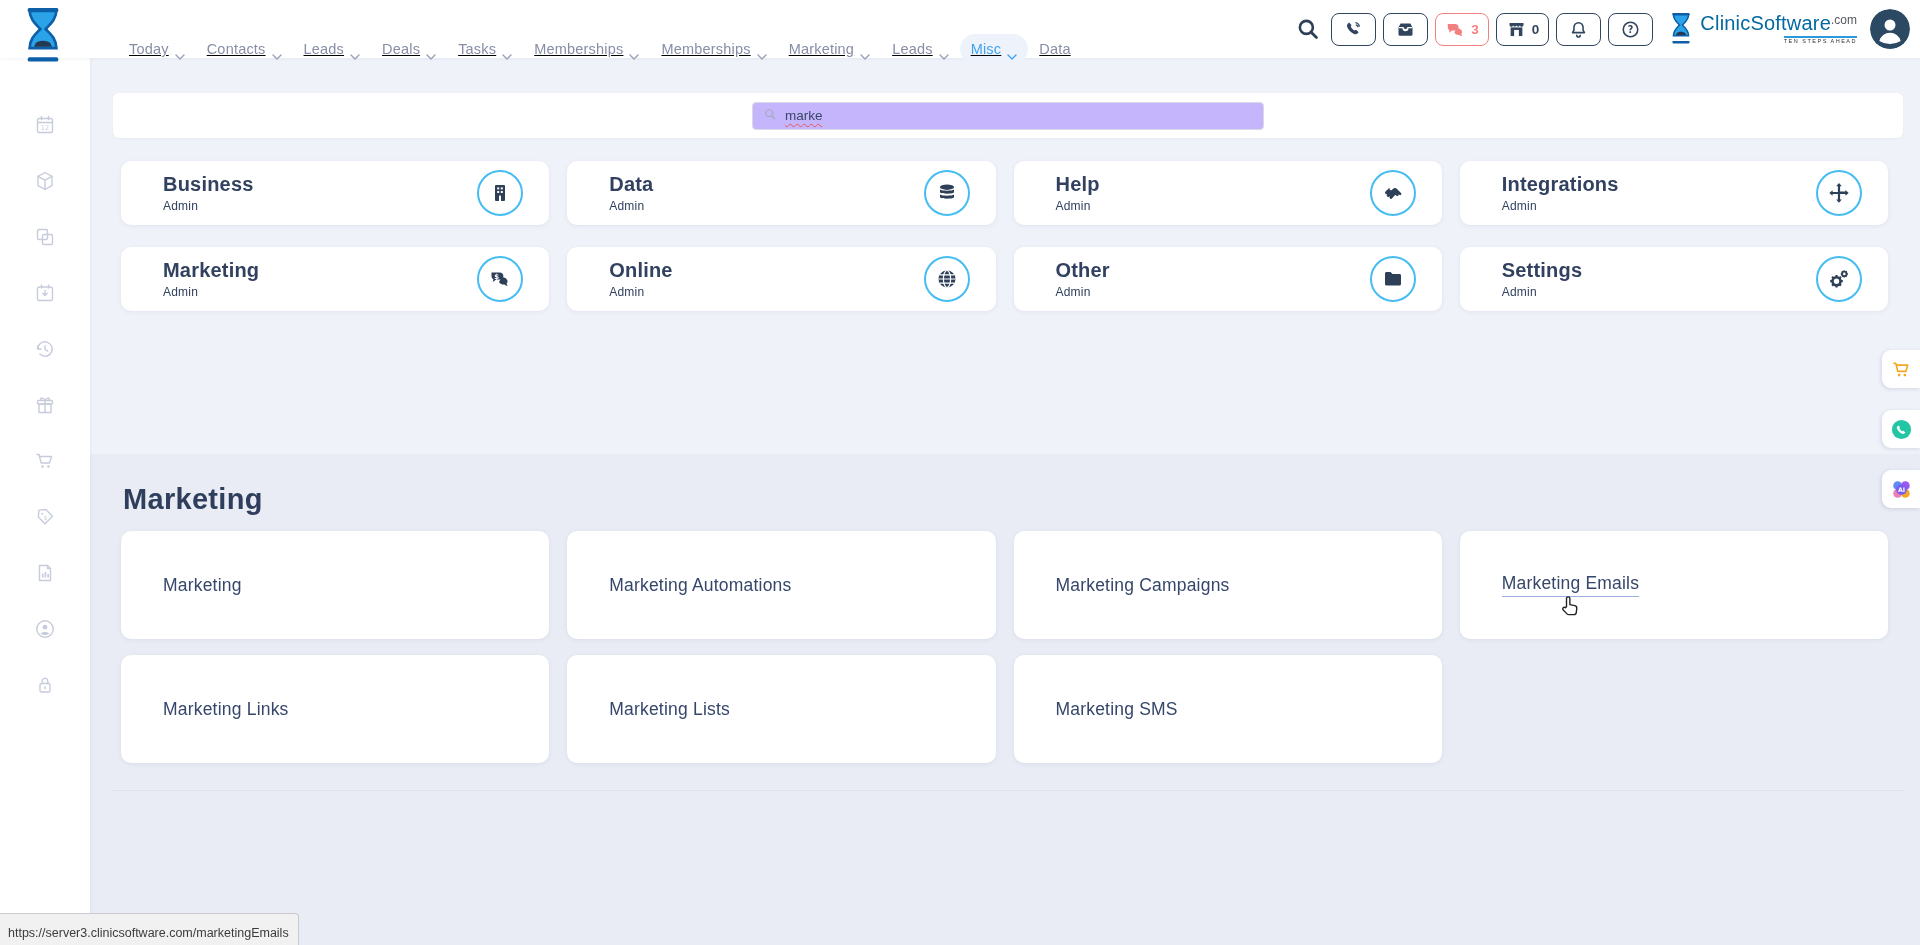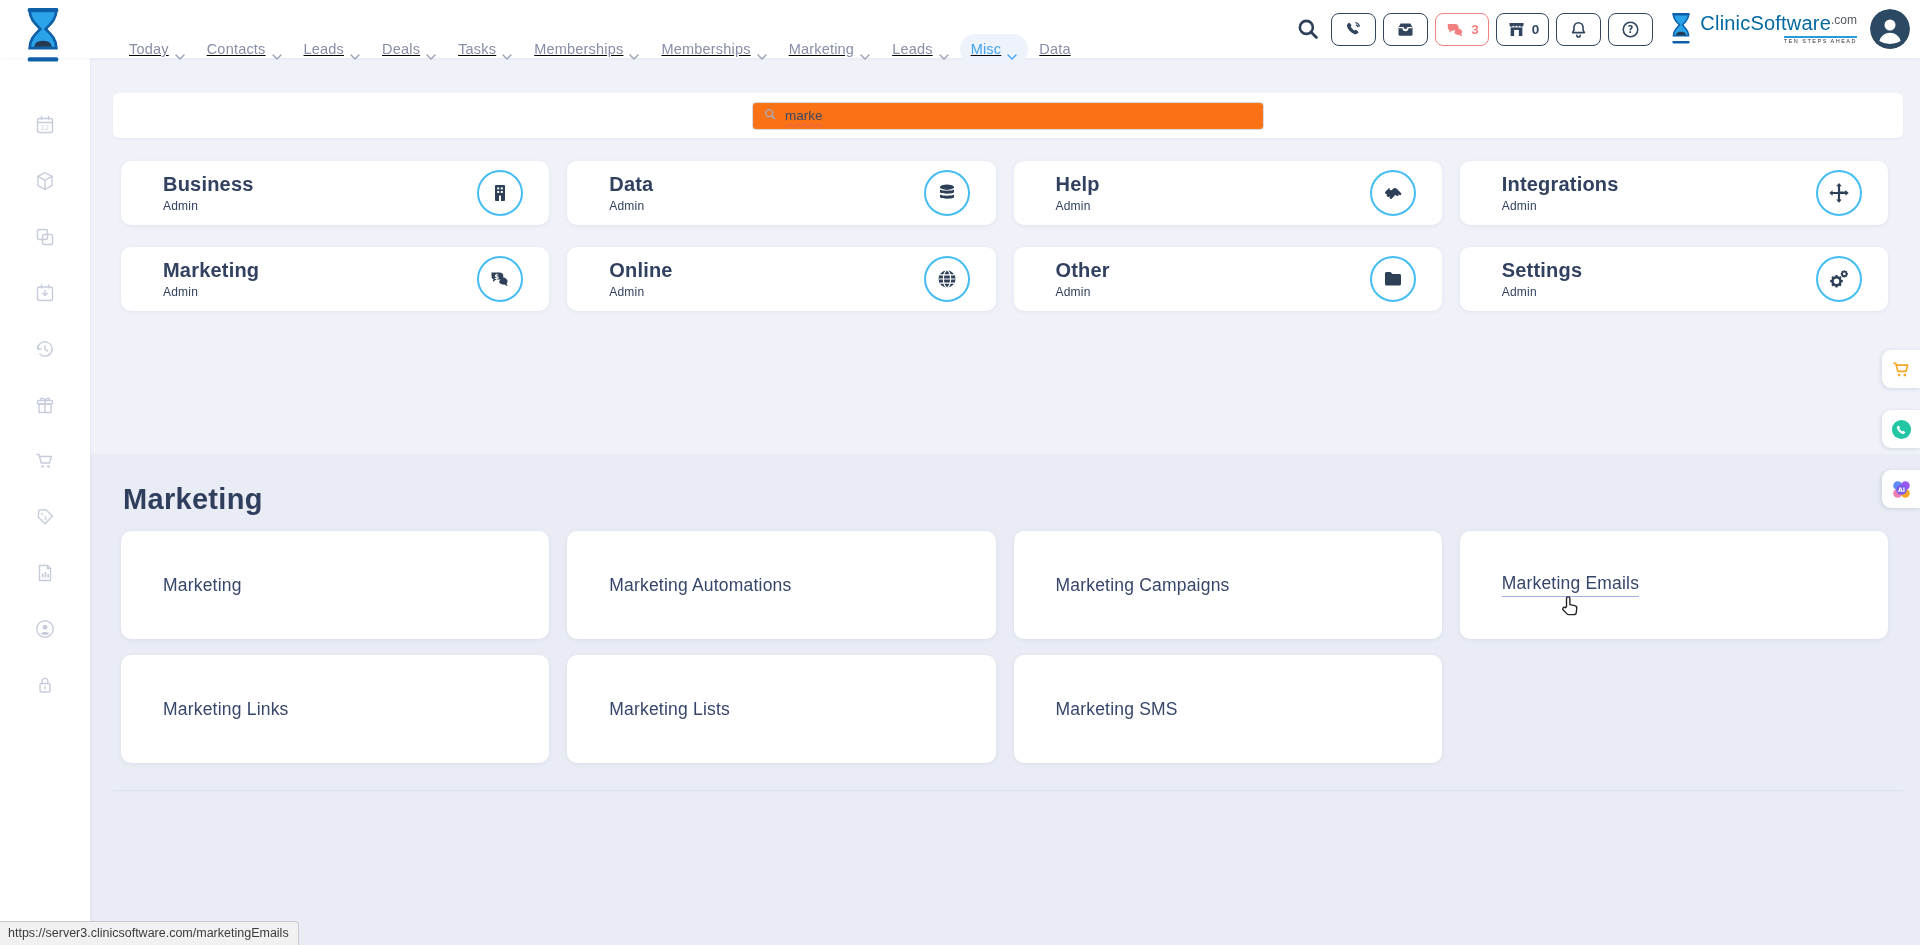--- a/index.html
+++ b/index.html
@@ -43,21 +43,21 @@
     padding-top:55px; gap:32px; z-index:10; }
   .side-icon { width:24px; height:24px; color:#c7ccdc; cursor:pointer; flex:0 0 auto; }
   .side-icon svg { width:24px; height:24px; }
 
   
   .main { position:absolute; left:90px; top:58px; width:1830px; height:887px; background:#e9ecf4; }
   .upper-zone { position:absolute; left:0; top:0; width:1830px; height:396px; background:#f0f2f9; }
 
   .search-panel { position:absolute; left:23px; top:35px; width:1790px; height:45px; background:#fff;
     border-radius:6px; box-shadow:0 1px 3px rgba(40,60,100,.05); display:flex; align-items:center; justify-content:center; }
-  .search-input { width:512px; height:28px; border:1px solid #d7dae3; border-radius:4px; background:#f97316;
+  .search-input { width:512px; height:28px; border:1px solid #d7dae3; border-radius:4px; background:#c4b5fd;
     display:flex; align-items:center; padding-left:10px; gap:8px; cursor:text; }
   .search-input svg { width:14px; height:14px; color:#a7adbf; flex:0 0 auto; }
   .search-value { font-size:13.5px; color:#3b4766;
     text-decoration-line:underline; text-decoration-style:wavy; text-decoration-color:#e25b5b;
     text-decoration-thickness:1px; text-underline-offset:3px; }
 
   .cat-grid { position:absolute; left:31px; top:103px; width:1767px; display:grid;
     grid-template-columns:repeat(4,1fr); column-gap:18px; row-gap:22px; }
   .cat-card { position:relative; height:64px; background:#fff; border-radius:10px;
     box-shadow:0 1px 4px rgba(40,60,100,.08); padding-left:42px; display:flex; flex-direction:column;
@@ -82,21 +82,21 @@
   .hand-cursor { position:absolute; left:1465px; top:534px; width:30px; height:30px; z-index:30; }
 
   
   .widgets { position:absolute; right:0; top:292px; display:flex; flex-direction:column; gap:22px; z-index:25; }
   .widget { width:38px; height:38px; background:#fff; border-radius:9px 0 0 9px;
     box-shadow:-1px 1px 4px rgba(40,60,100,.15); display:flex; align-items:center; justify-content:center; cursor:pointer; }
   .widget svg { width:23px; height:23px; }
 
   
   .statusbar { position:absolute; left:0; bottom:0; background:#f1f1f2; border:1px solid #c9cace;
-    border-left:none; border-bottom:none; border-radius:0 4px 0 0; padding:4px 9px 5px 8px;
+    border-left:none; border-bottom:none; border-radius:0 4px 0 0; padding:12px 9px 5px 8px;
     font-size:12.5px; color:#3c3c3c; z-index:40; }
 </style>
 </head>
 <body>
 
 <div class="topbar">
   <div class="brand-left"><svg viewBox="0 0 24 30">
         <path d="M5 2h14c0 5.2-3.6 7.8-5.6 10 2 2.2 5.6 4.8 5.6 10H5c0-5.2 3.6-7.8 5.6-10C8.6 9.8 5 7.2 5 2z" fill="#2aa3e8" stroke="#0d5fa8" stroke-width="1.4"></path>
         <path d="M8.1 19.6c1-1.9 6.8-1.9 7.8 0l.8 1.6H7.3z" fill="#253a52"></path>
         <rect x="4" y="1" width="16" height="2.2" rx="1" fill="#0d5fa8"></rect>

